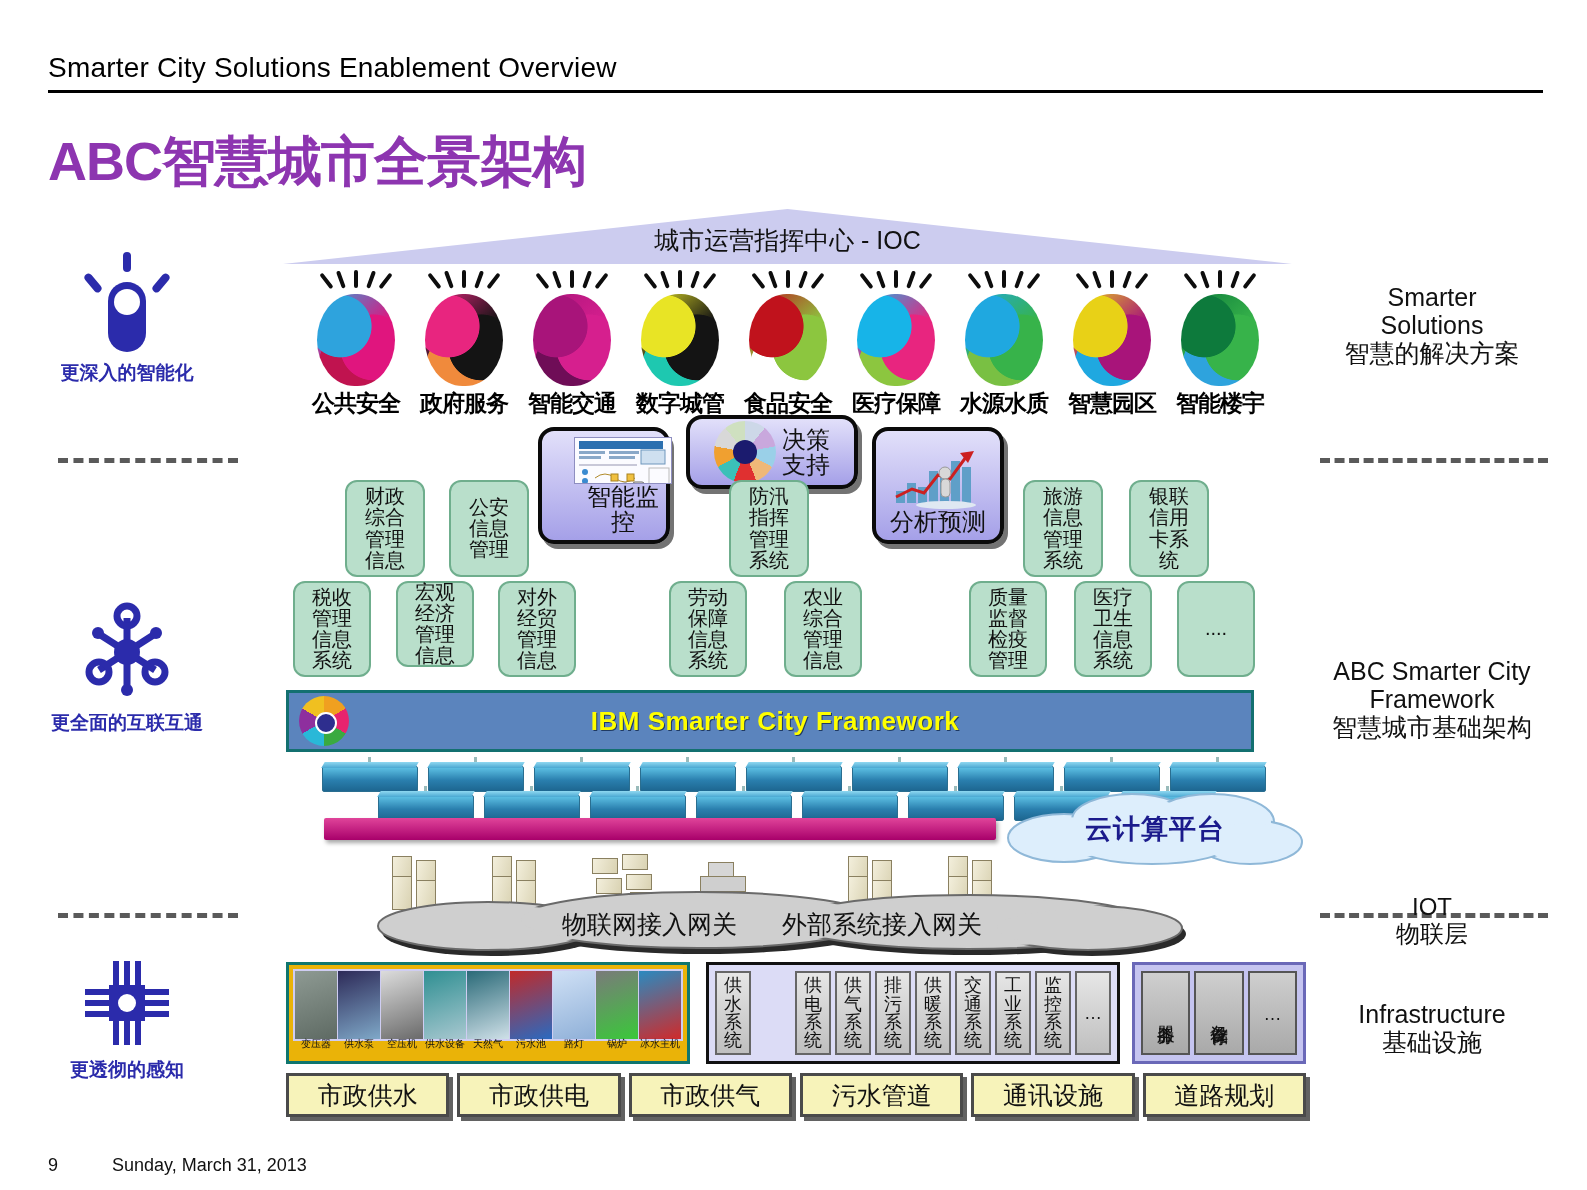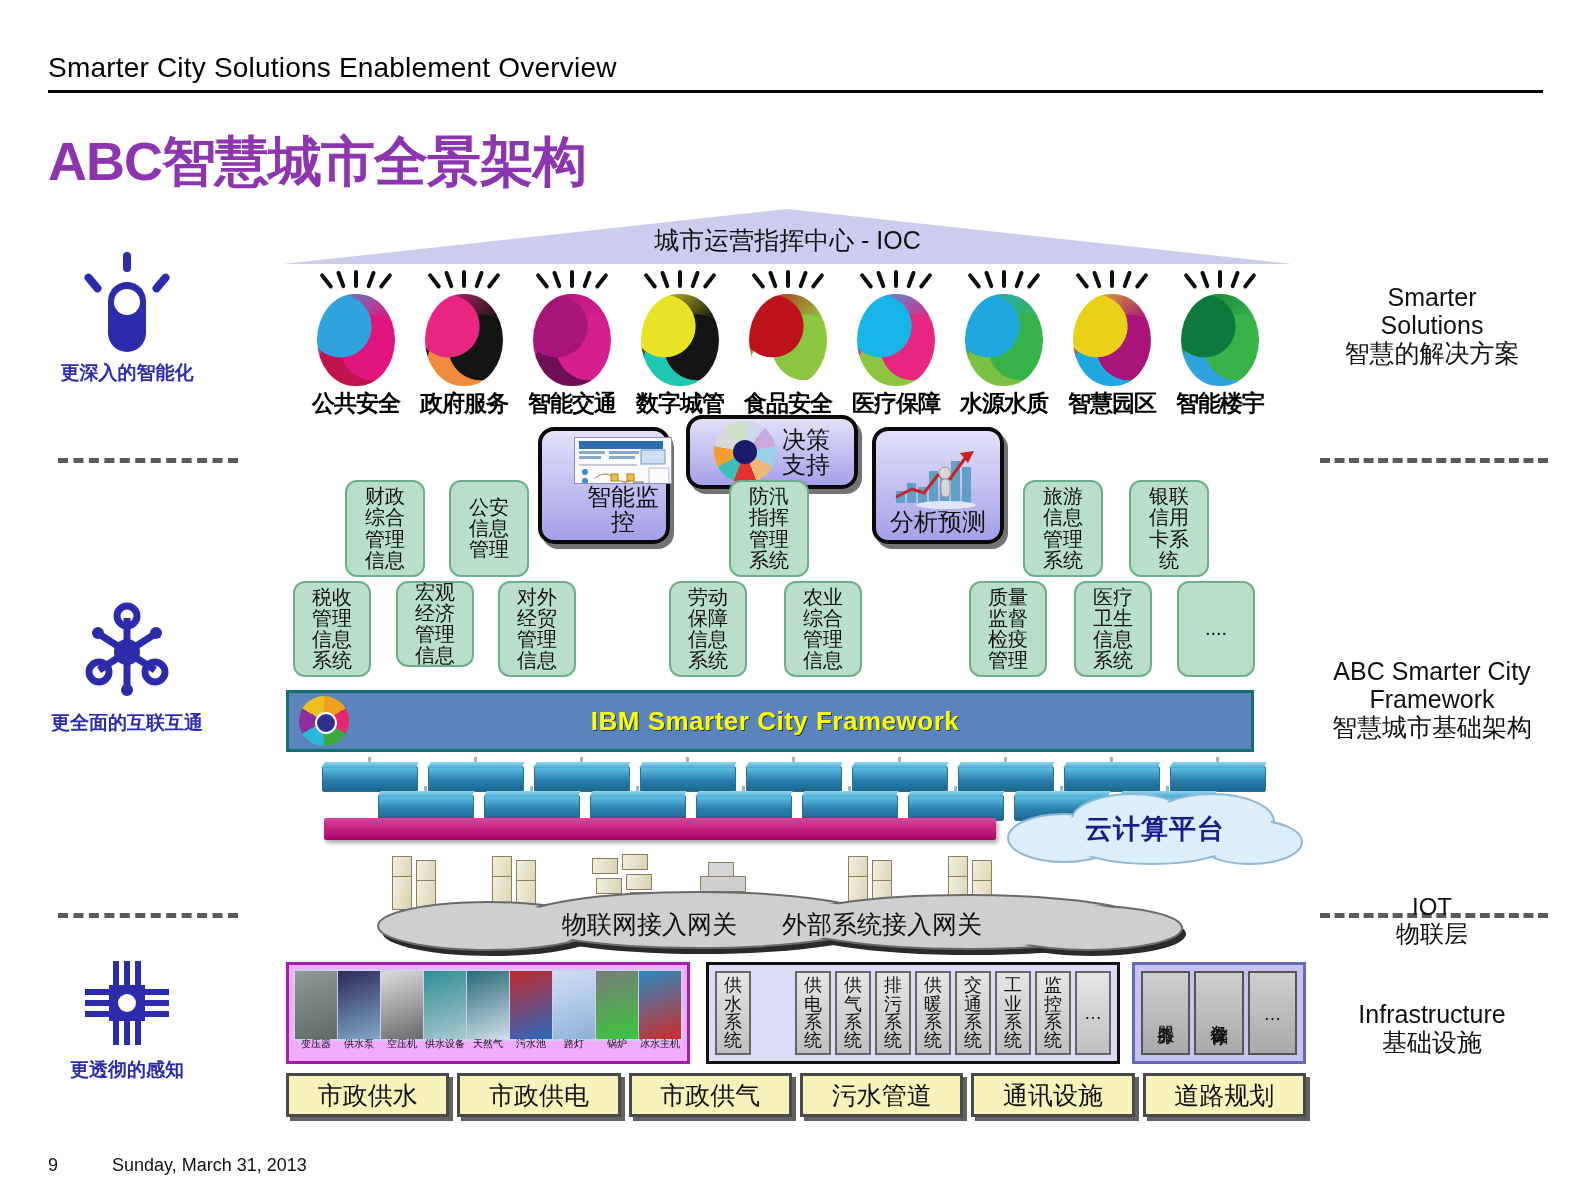--- a/index.html
+++ b/index.html
@@ -217,21 +217,21 @@
     position: absolute; width: 20px; height: 34px;
     background: linear-gradient(105deg,#f3efdc,#d9d2b2);
     border: 1px solid #8a8060;
   }
   .svr.sm { width: 26px; height: 16px; }
 
   
   .photo-panel {
     position: absolute; left: 286px; top: 962px;
     width: 404px; height: 102px;
-    background: #f0abfc; border: 3px solid #a21caf;
+    background: #eab308; border: 3px solid #0f766e;
   }
   .photo-strip {
     position: absolute; left: 4px; top: 4px; right: 4px; height: 72px;
     background: #cfcdf2; display: flex; gap: 1px; padding: 2px;
   }
   .photo { flex: 1; position: relative; overflow: hidden; }
   .photo-caps {
     position: absolute; left: 4px; right: 4px; bottom: 2px; height: 22px;
     display: flex; gap: 1px; padding: 0 2px;
   }

